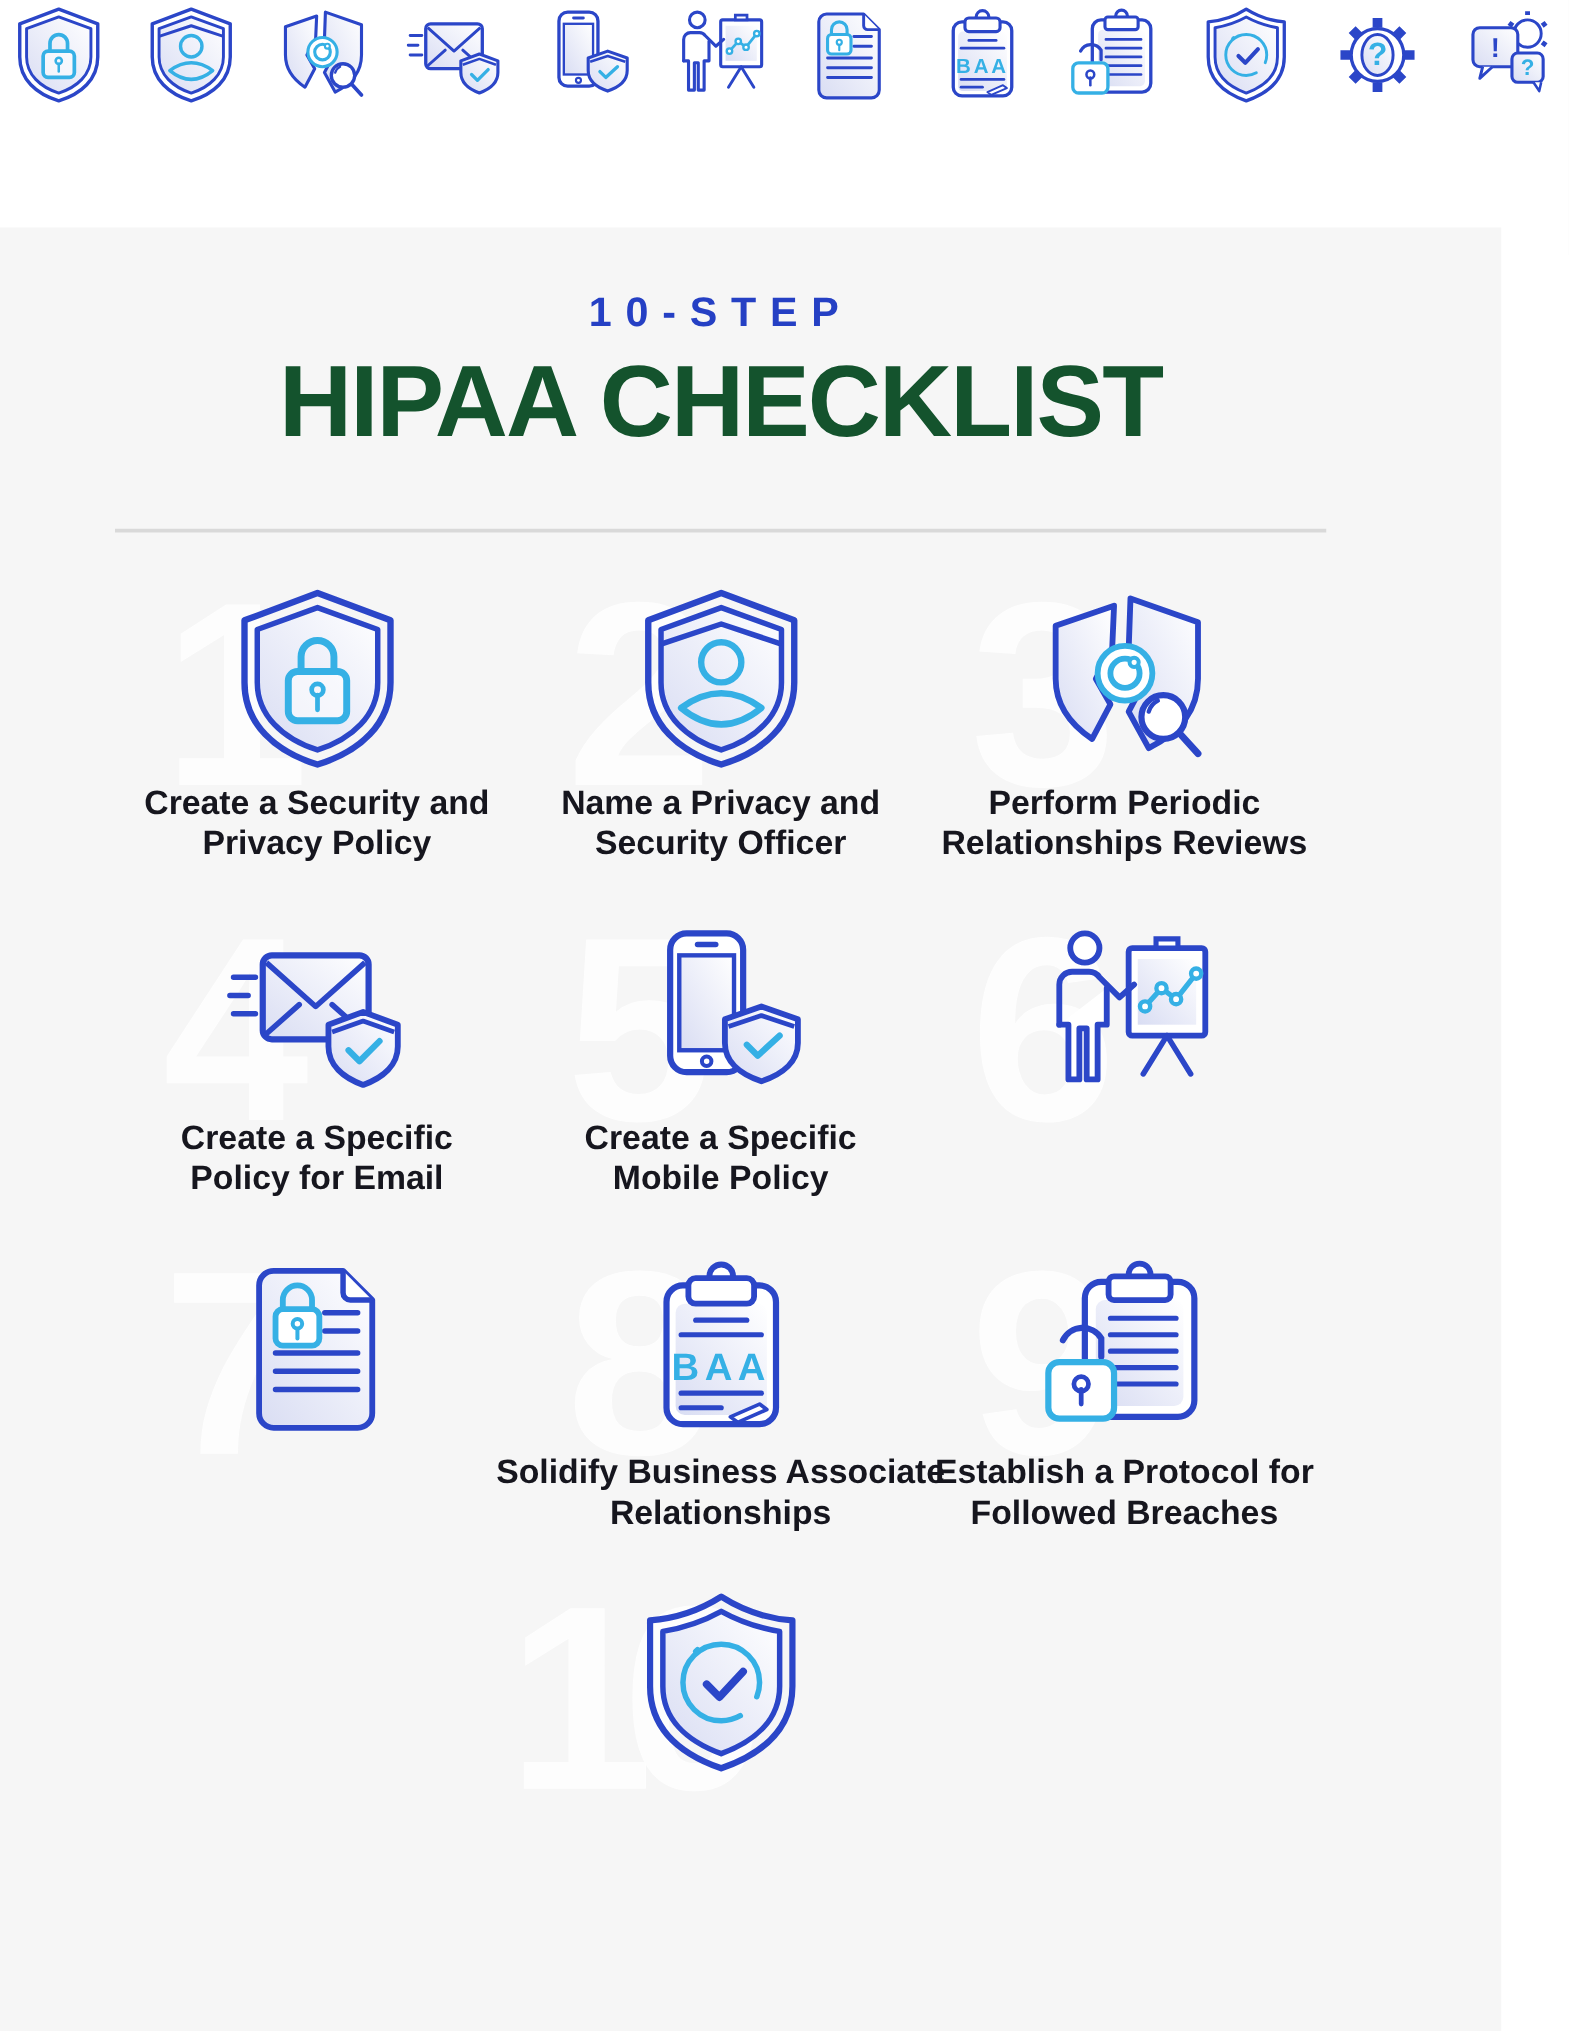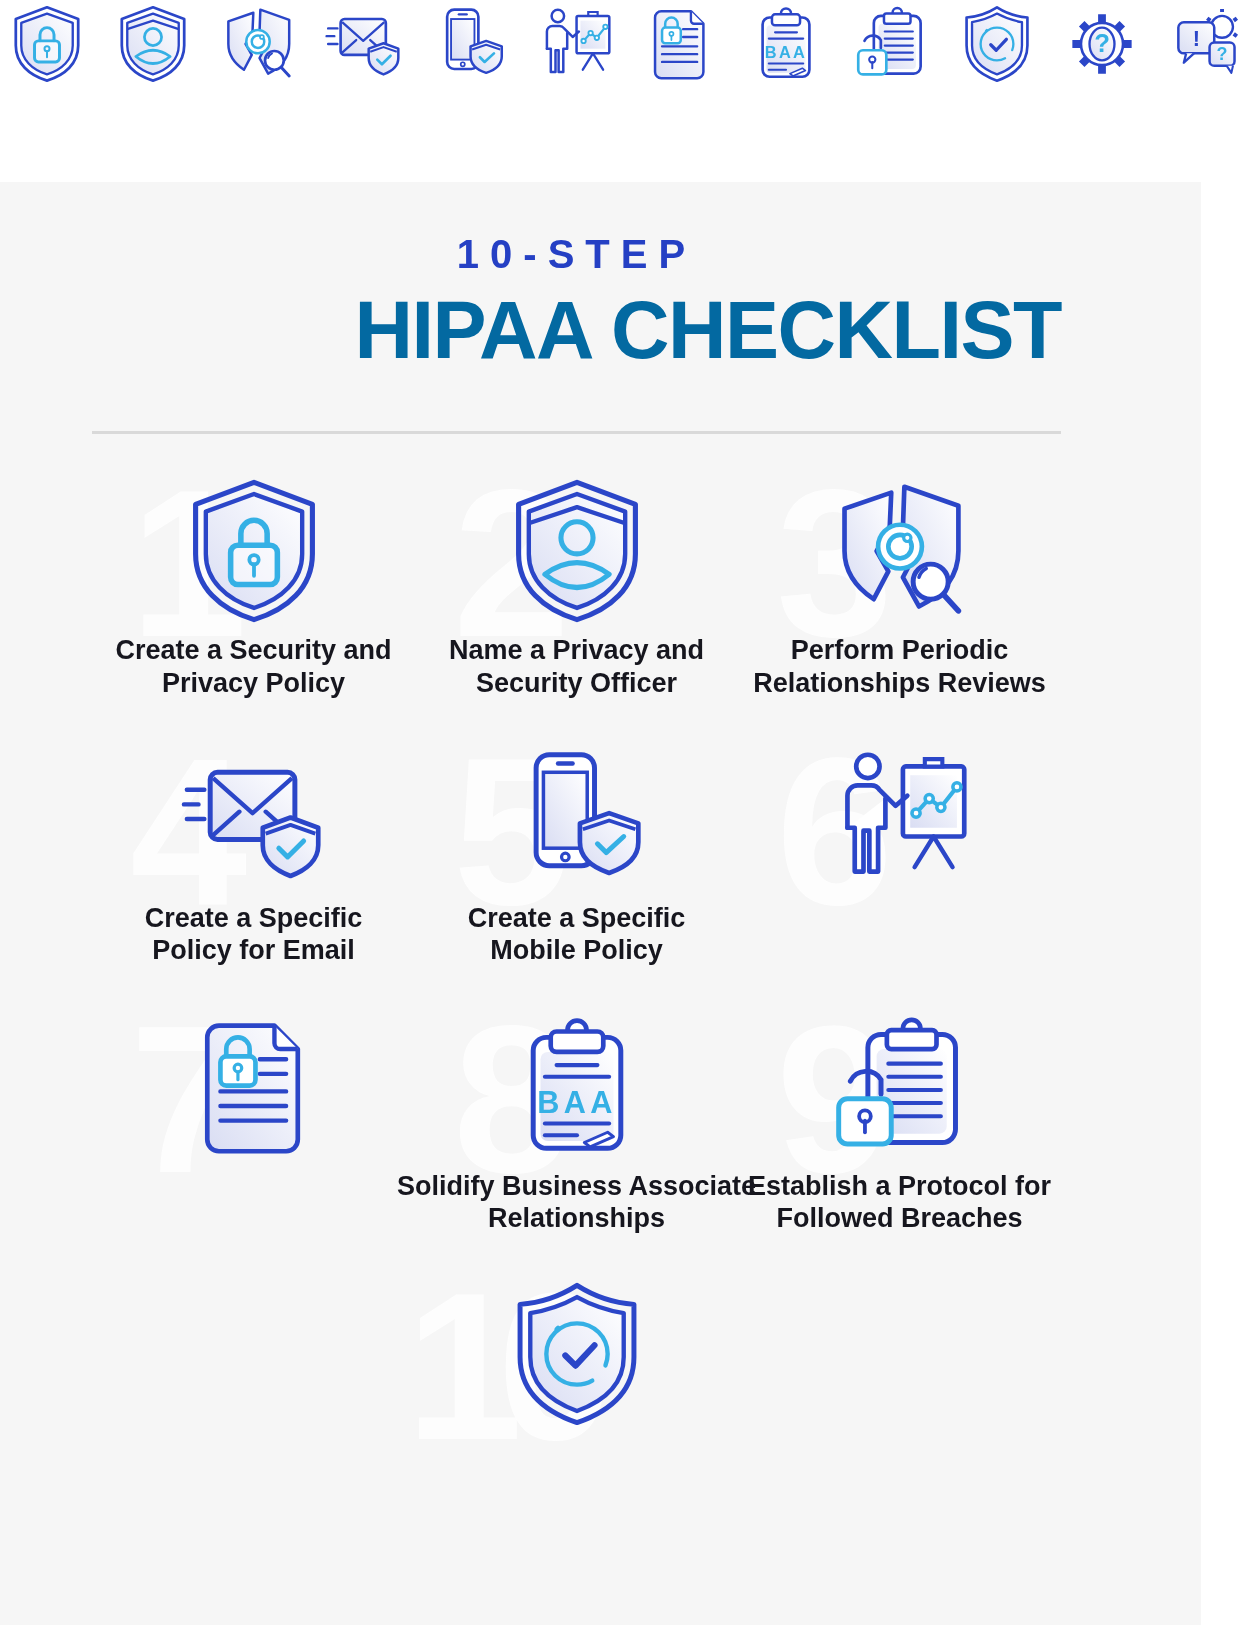--- a/index.html
+++ b/index.html
@@ -12,22 +12,22 @@
                 padding:0 8px; box-sizing:border-box; }
   .topicon { width:78px; height:82px; flex:0 0 auto; }
   .topicon svg { width:78px; height:82px; display:block; }
 
   
   .panel { position:absolute; top:182px; left:0; width:1201px; height:1443px;
            background:#f6f6f6; }
   .content { margin-left:92px; width:969px; }
 
   .kicker { margin:0; padding-top:48px; text-align:center; color:#2540c4;
-            font-size:40px; font-weight:700; letter-spacing:11px; line-height:1.2; }
-  .big-title { margin:6px 0 0 0; text-align:right; color:#0369a1;
+            font-size:33px; font-weight:700; letter-spacing:11px; line-height:1.2; }
+  .big-title { margin:6px 0 0 0; text-align:center; color:#14532d;
                font-size:81px; font-weight:700; letter-spacing:-1.5px; line-height:1.15; }
   .divider { height:3px; background:#d9d9d9; border:none; margin:54px 0 0 0; }
 
   
   .grid { display:flex; flex-wrap:wrap; margin-top:44px; }
   .cell { width:323px; position:relative; text-align:center; margin-bottom:47px; }
   .cell-center { margin-left:323px; }
   .iconbox { position:relative; height:146px; display:flex;
              justify-content:center; align-items:center; }
   .ghost { position:absolute; right:52%; top:2px; font-size:210px; line-height:0.8;

